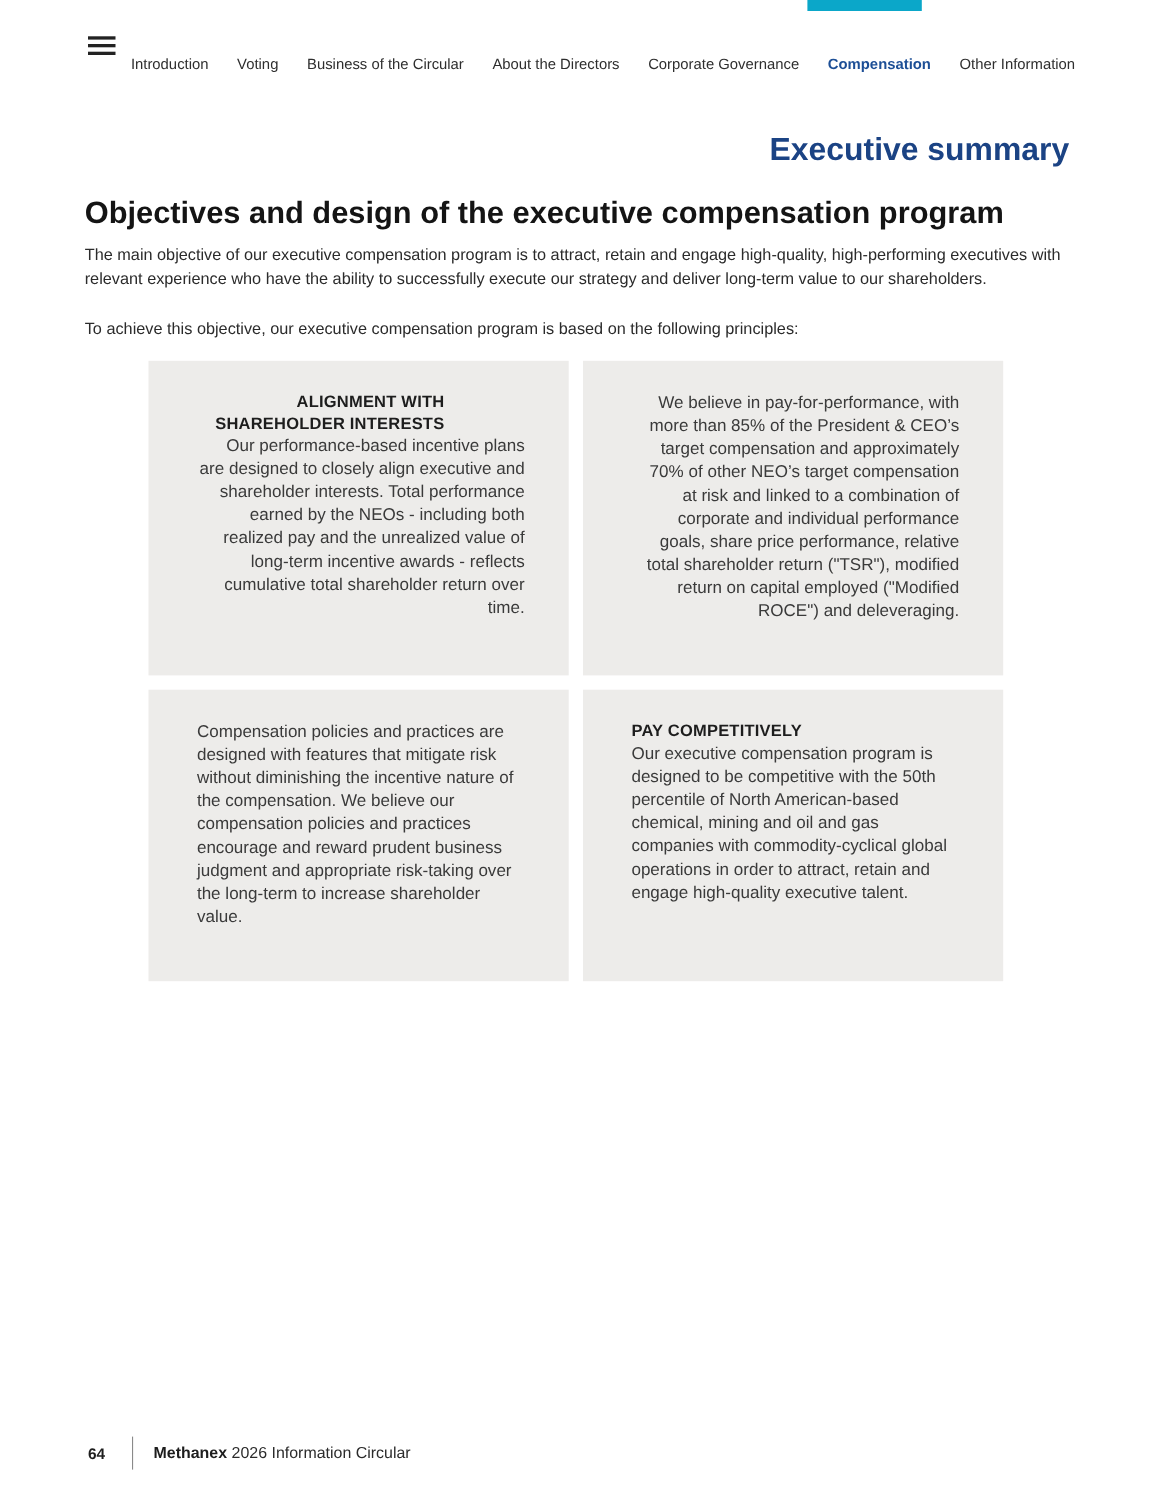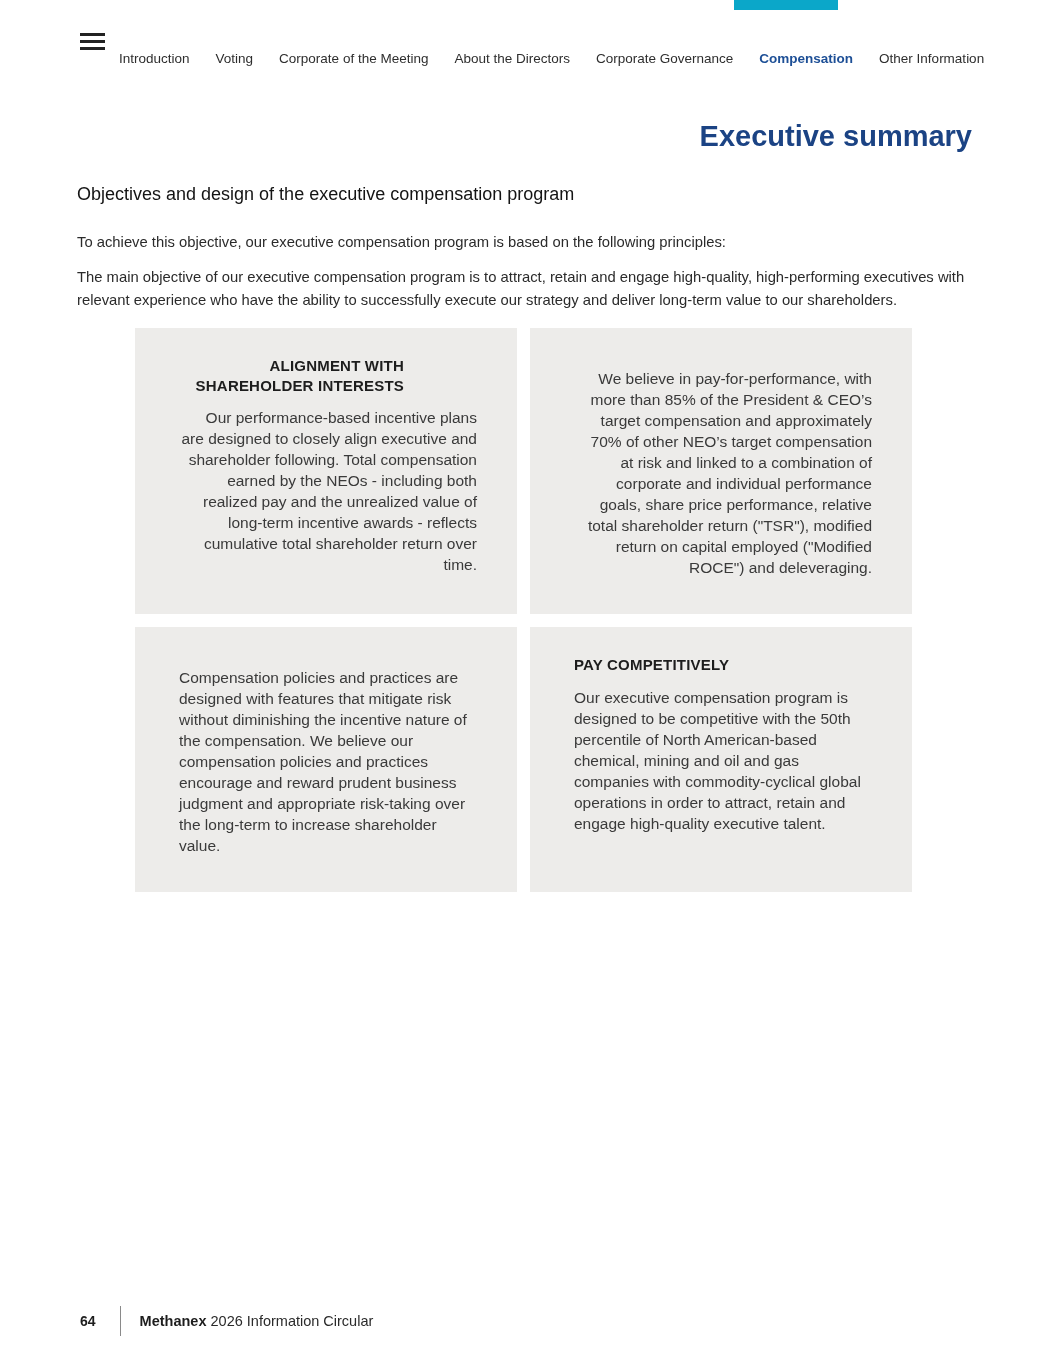--- a/index.html
+++ b/index.html
@@ -70,23 +70,23 @@
   }
   .page-title {
     font-size: 29px;
     line-height: 37px;
     font-weight: bold;
     color: #1b4384;
     text-align: right;
   }
   .section-heading {
     margin-top: 25px;
-    font-size: 18px;
+    font-size: 28px;
     line-height: 28px;
-    font-weight: normal;
+    font-weight: bold;
     color: #141414;
   }
   .body-para {
     margin-top: 13px;
     font-size: 14.8px;
     line-height: 22.4px;
     color: #2b2b2b;
     max-width: 895px;
   }
   .lead-para { margin-top: 23px; }
@@ -108,21 +108,20 @@
   .box-r2 { min-height: 265px; }
   .principle-title {
     font-size: 15px;
     line-height: 19.5px;
     font-weight: bold;
     color: #1d1d1d;
     letter-spacing: 0.2px;
   }
   .principle-title.two-line { max-width: 225px; }
   .principle-body {
-    margin-top: 12px;
     font-size: 15.5px;
     line-height: 21px;
     color: #3a3a3a;
   }
 
   
   .footer {
     position: absolute;
     left: 80px;
     top: 1306px;
@@ -154,38 +153,38 @@
 
 <nav class="topnav">
   <span class="menu-icon">
     <span></span>
       <span></span>
       <span></span>
   </span>
   <div class="nav-items">
     <span class="nav-item">Introduction</span>
     <span class="nav-item">Voting</span>
-    <span class="nav-item">Corporate of the Meeting</span>
+    <span class="nav-item">Business of the Circular</span>
     <span class="nav-item">About the Directors</span>
     <span class="nav-item">Corporate Governance</span>
     <span class="nav-item active">Compensation</span>
     <span class="nav-item">Other Information</span>
   </div>
 </nav>
 
 <main class="main">
   <h1 class="page-title">Executive summary</h1>
   <h2 class="section-heading">Objectives and design of the executive compensation program</h2>
+  <p class="body-para">The main objective of our executive compensation program is to attract, retain and engage high-quality, high-performing executives with relevant experience who have the ability to successfully execute our strategy and deliver long-term value to our shareholders.</p>
   <p class="body-para lead-para">To achieve this objective, our executive compensation program is based on the following principles:</p>
-  <p class="body-para">The main objective of our executive compensation program is to attract, retain and engage high-quality, high-performing executives with relevant experience who have the ability to successfully execute our strategy and deliver long-term value to our shareholders.</p>
 
   <div class="principles-grid">
     <section class="principle-box box-r1">
       <h3 class="principle-title two-line">ALIGNMENT WITH SHAREHOLDER INTERESTS</h3>
-      <p class="principle-body">Our performance-based incentive plans are designed to closely align executive and shareholder following. Total compensation earned by the NEOs - including both realized pay and the unrealized value of long-term incentive awards - reflects cumulative total shareholder return over time.</p>
+      <p class="principle-body">Our performance-based incentive plans are designed to closely align executive and shareholder interests. Total performance earned by the NEOs - including both realized pay and the unrealized value of long-term incentive awards - reflects cumulative total shareholder return over time.</p>
     </section>
     <section class="principle-box box-r1">
       <p class="principle-body">We believe in pay-for-performance, with more than 85% of the President &amp; CEO’s target compensation and approximately 70% of other NEO’s target compensation at risk and linked to a combination of corporate and individual performance goals, share price performance, relative total shareholder return ("TSR"), modified return on capital employed ("Modified ROCE") and deleveraging.</p>
     </section>
     <section class="principle-box box-r2">
       <p class="principle-body">Compensation policies and practices are designed with features that mitigate risk without diminishing the incentive nature of the compensation. We believe our compensation policies and practices encourage and reward prudent business judgment and appropriate risk-taking over the long-term to increase shareholder value.</p>
     </section>
     <section class="principle-box box-r2">
       <h3 class="principle-title">PAY COMPETITIVELY</h3>
       <p class="principle-body">Our executive compensation program is designed to be competitive with the 50th percentile of North American-based chemical, mining and oil and gas companies with commodity-cyclical global operations in order to attract, retain and engage high-quality executive talent.</p>

